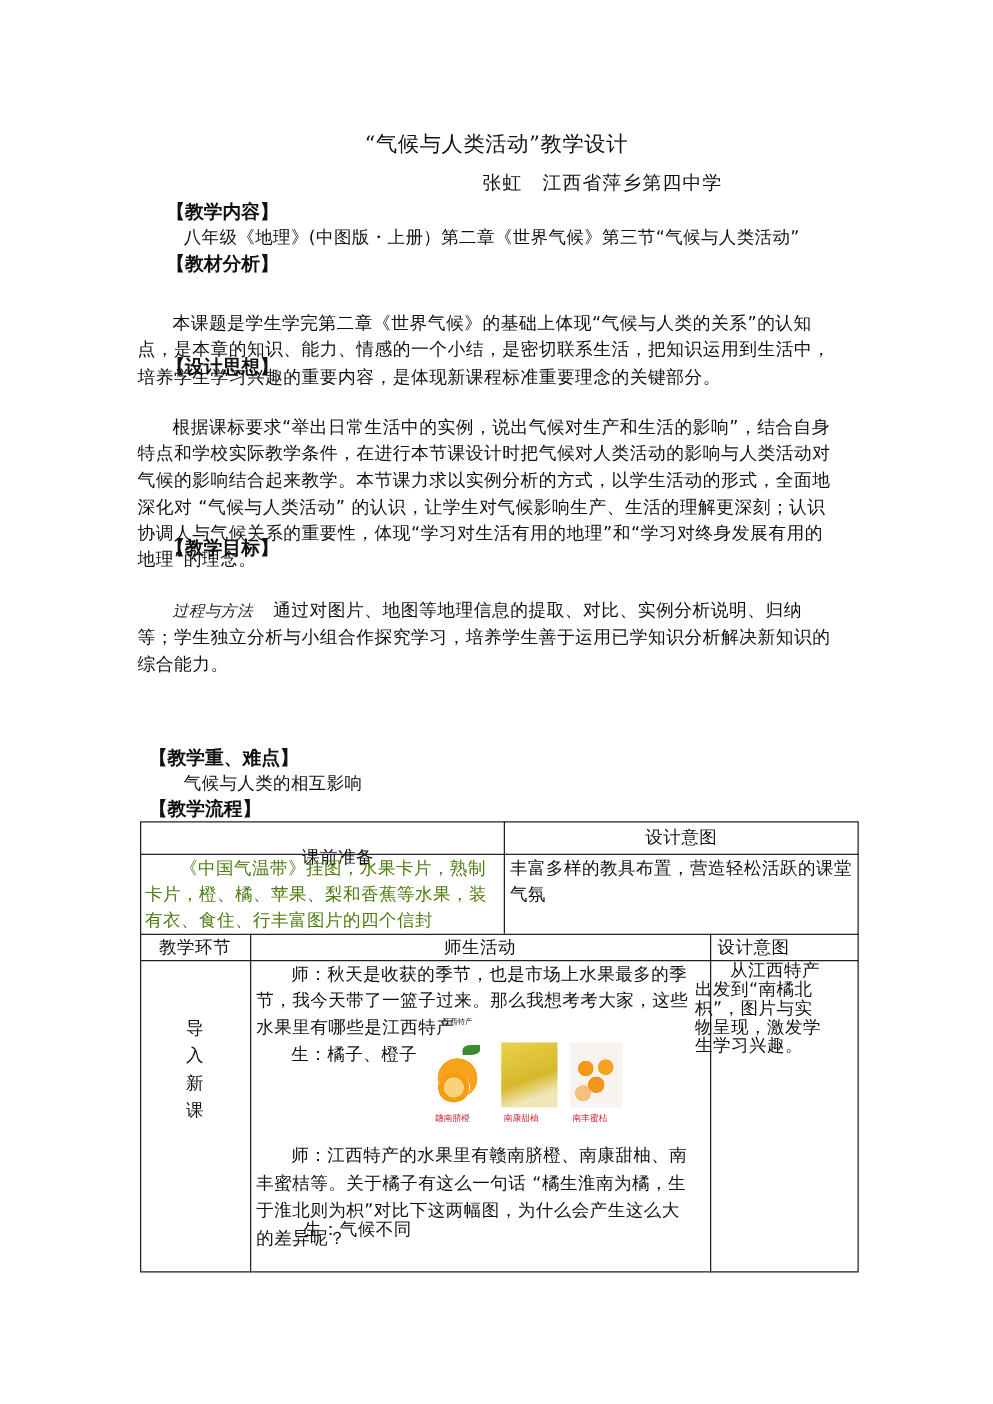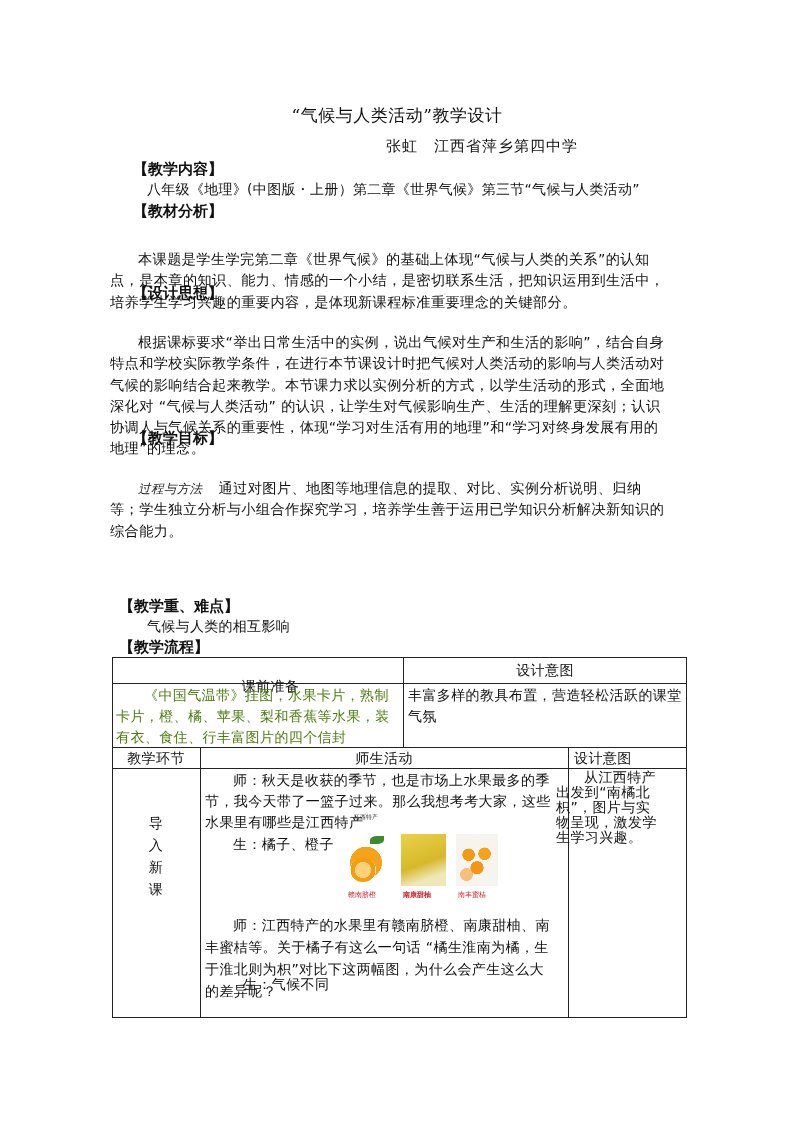--- a/index.html
+++ b/index.html
@@ -89,20 +89,20 @@
 
 <div class="fruit-caption-top">江西特产</div>
 <div class="fruit-pics">
   <div class="pic pic1">
       <div class="leaf"></div>
       <div class="slice"></div>
     </div>
   <div class="pic pic2"></div>
   <div class="pic pic3"></div>
   <div class="fruit-label" style="left:3px;">赣南脐橙</div>
-  <div class="fruit-label" style="left:58px;font-weight:bold;">南康甜柚</div>
+  <div class="fruit-label" style="left:58px;">南康甜柚</div>
   <div class="fruit-label" style="left:113px;">南丰蜜桔</div>
 </div>
 
 <div class="cell-text" style="left:205px; top:914px; width:350px; white-space:normal; text-indent:28px; line-height:22px;">师：江西特产的水果里有赣南脐橙、南康甜柚、南丰蜜桔等。关于橘子有这么一句话 “橘生淮南为橘，生于淮北则为枳”对比下这两幅图，为什么会产生这么大的差异呢？</div>
 <div class="cell-text" style="left:243px; top:956px;margin-top:18px;">生：气候不同</div>
 
 <div class="cell-text" style="left:556px; top:770px; width:108px; white-space:normal; text-indent:28px; line-height:15px;">从江西特产出发到“南橘北枳”，图片与实物呈现，激发学生学习兴趣。</div>
 
 </body></html>

